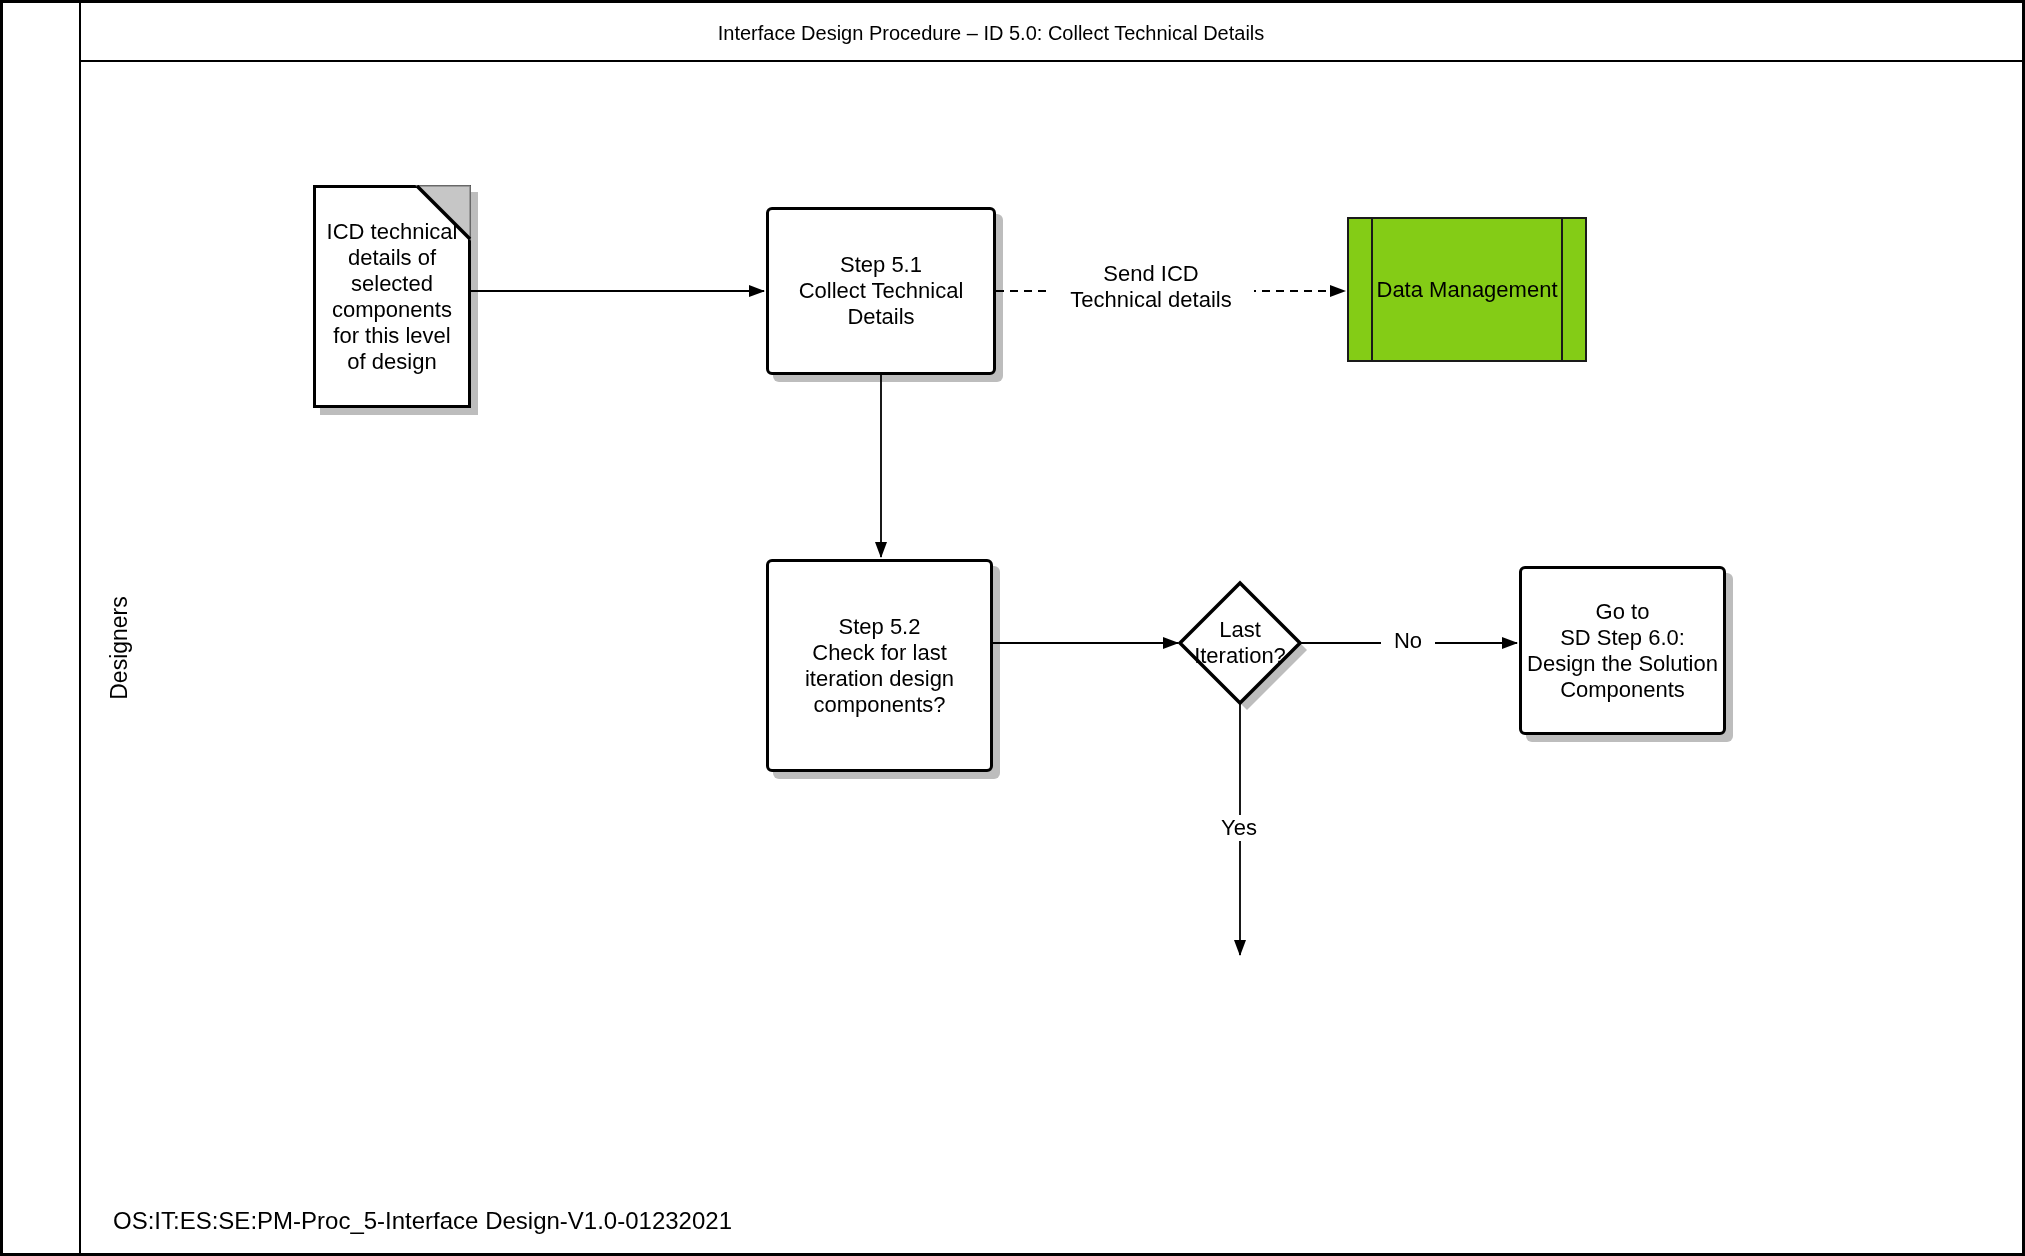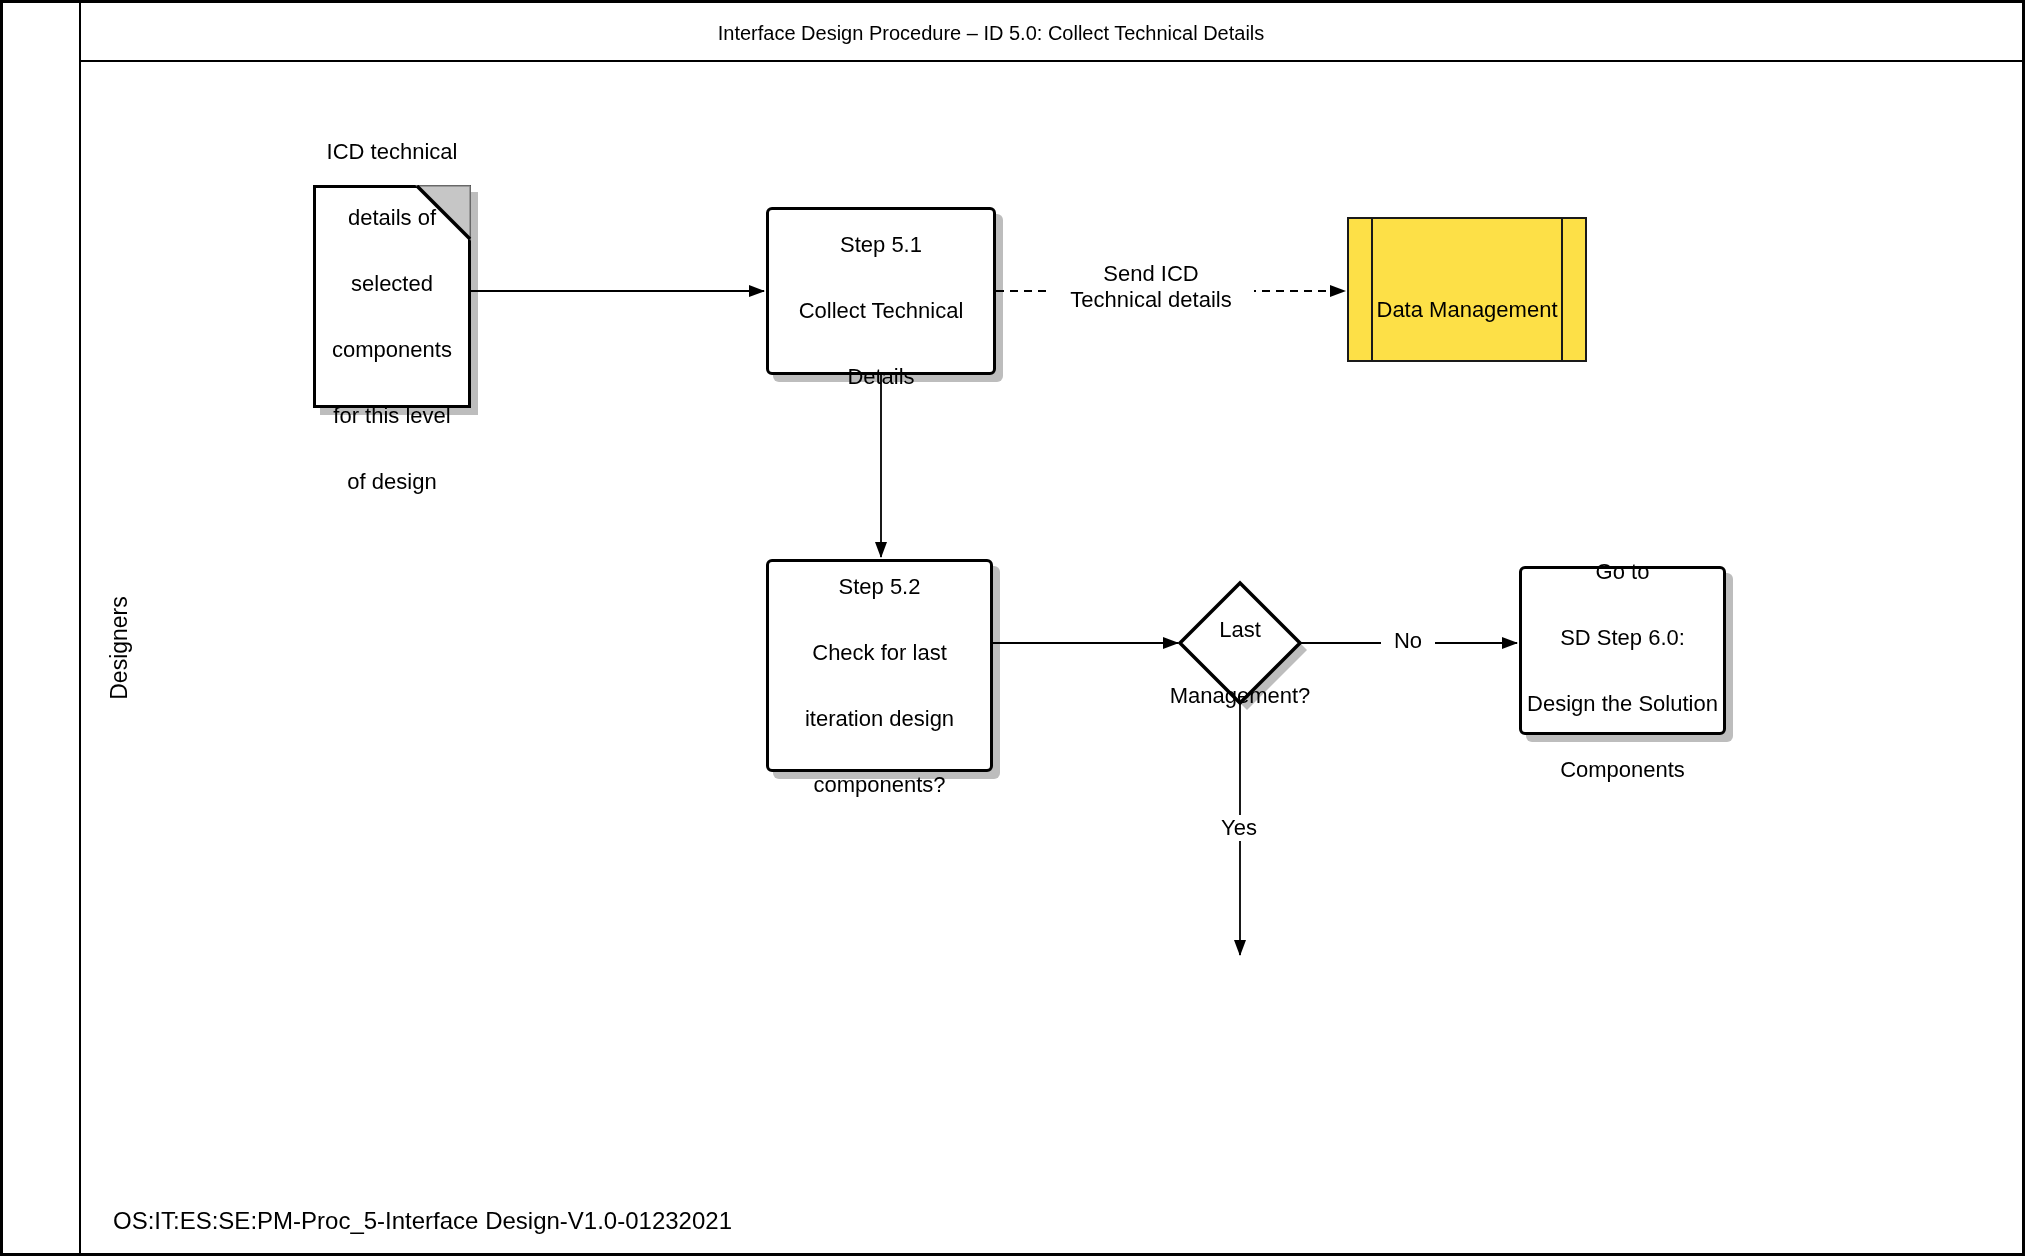--- a/index.html
+++ b/index.html
@@ -21,35 +21,35 @@
     left:276px;top:3px;width:1424px;height:54px;
     line-height:54px;text-align:center;font-size:20px;white-space:nowrap;
   }
   #lane-label{
     left:116px;top:645px;transform:translate(-50%,-50%) rotate(-90deg);
     font-size:23px;white-space:nowrap;
   }
   #footer-id{left:110px;top:1204px;font-size:24px;white-space:nowrap;}
 
   
-  .node-text{font-size:22px;line-height:26px;text-align:right;margin-top:40px;}
+  .node-text{font-size:22px;line-height:26px;text-align:right;}
 
   
   .process{
     background:#fff;
     border:3px solid #000;
     border-radius:6px;
     box-shadow:7px 7px 0 #bdbdbd;
     display:flex;flex-direction:column;align-items:center;justify-content:center;
     box-sizing:border-box;
     z-index:2;
   }
   
   .predefined{
-    background:#fde047;
+    background:#84cc16;
     border:2px solid #1a1a1a;
     display:flex;flex-direction:column;align-items:center;justify-content:center;
     box-sizing:border-box;
     z-index:2;
   }
   .predefined::before,.predefined::after{
     content:"";position:absolute;top:0;bottom:0;width:2px;background:#1a1a1a;
   }
   .predefined::before{left:22px;}
   .predefined::after{right:22px;}
@@ -148,21 +148,21 @@
 
   <div class="abs process" id="box-step52">
     <div class="node-text">Step 5.2</div>
     <div class="node-text">Check for last</div>
     <div class="node-text">iteration design</div>
     <div class="node-text">components?</div>
   </div>
 
   <div class="abs" id="diamond-label">
     <div class="node-text">Last</div>
-    <div class="node-text">Management?</div>
+    <div class="node-text">Iteration?</div>
   </div>
 
   <div class="abs process" id="box-goto">
     <div class="node-text">Go to</div>
     <div class="node-text">SD Step 6.0:</div>
     <div class="node-text">Design the Solution</div>
     <div class="node-text">Components</div>
   </div>
 
 

